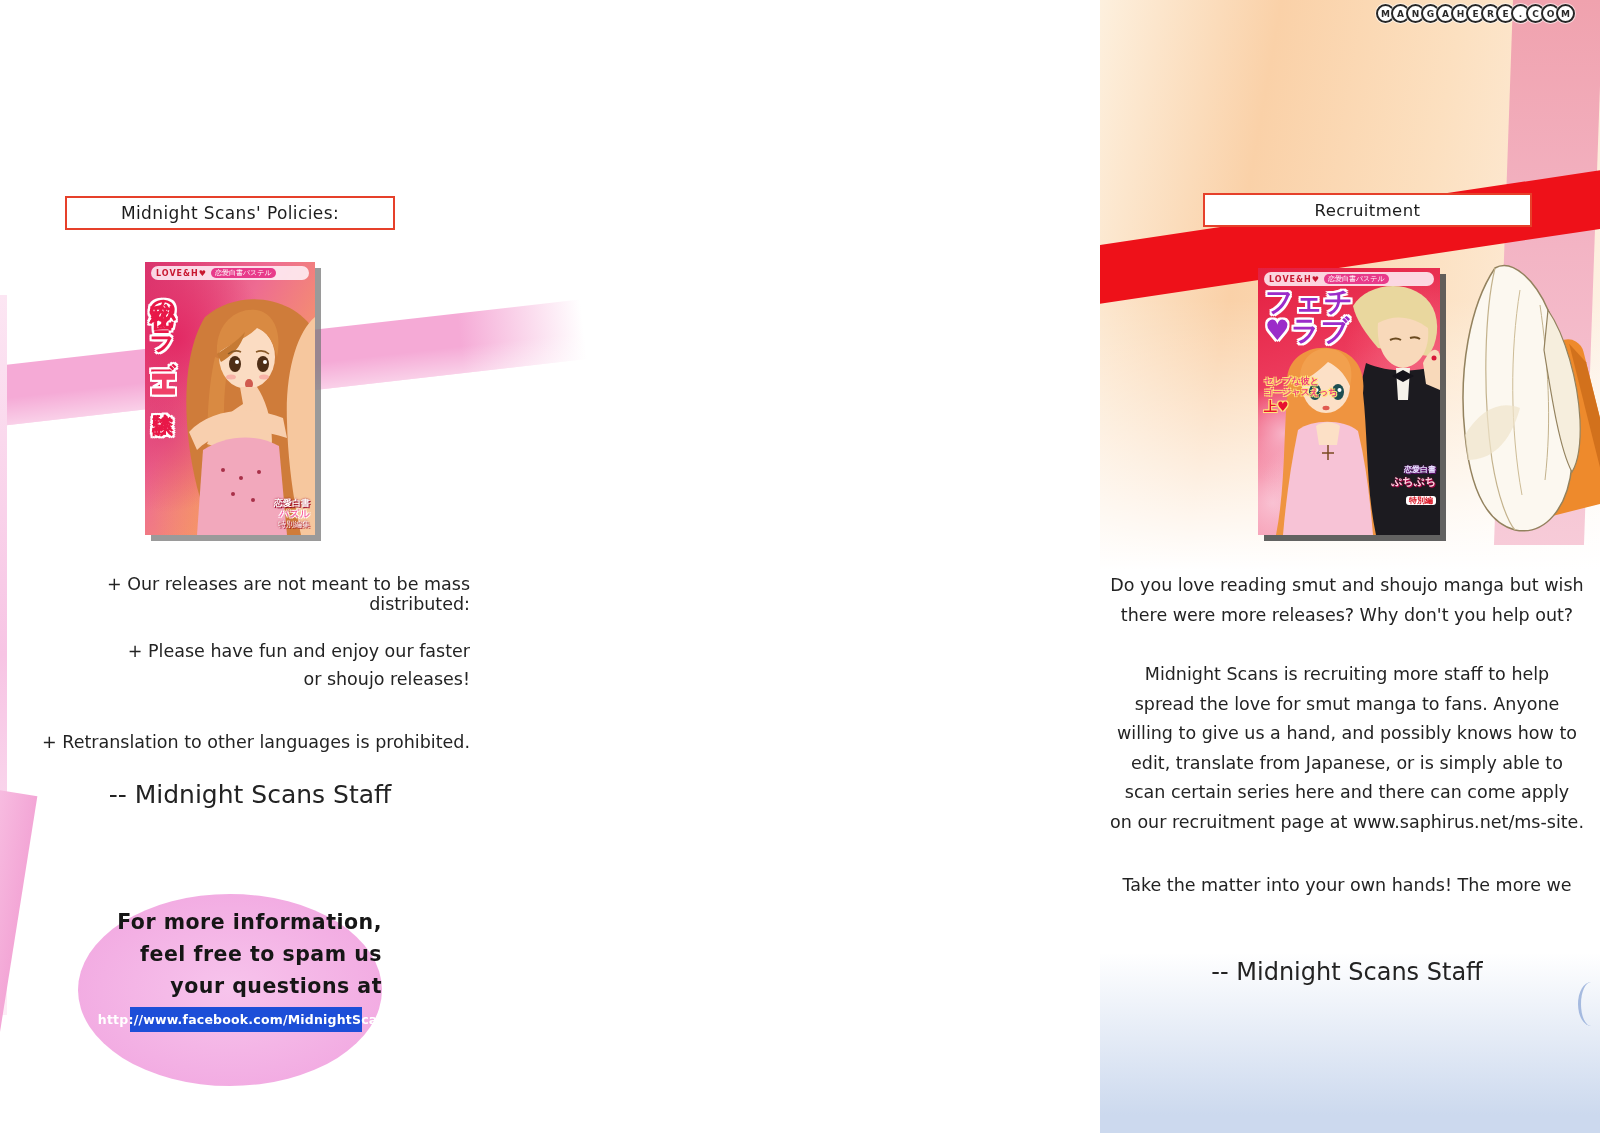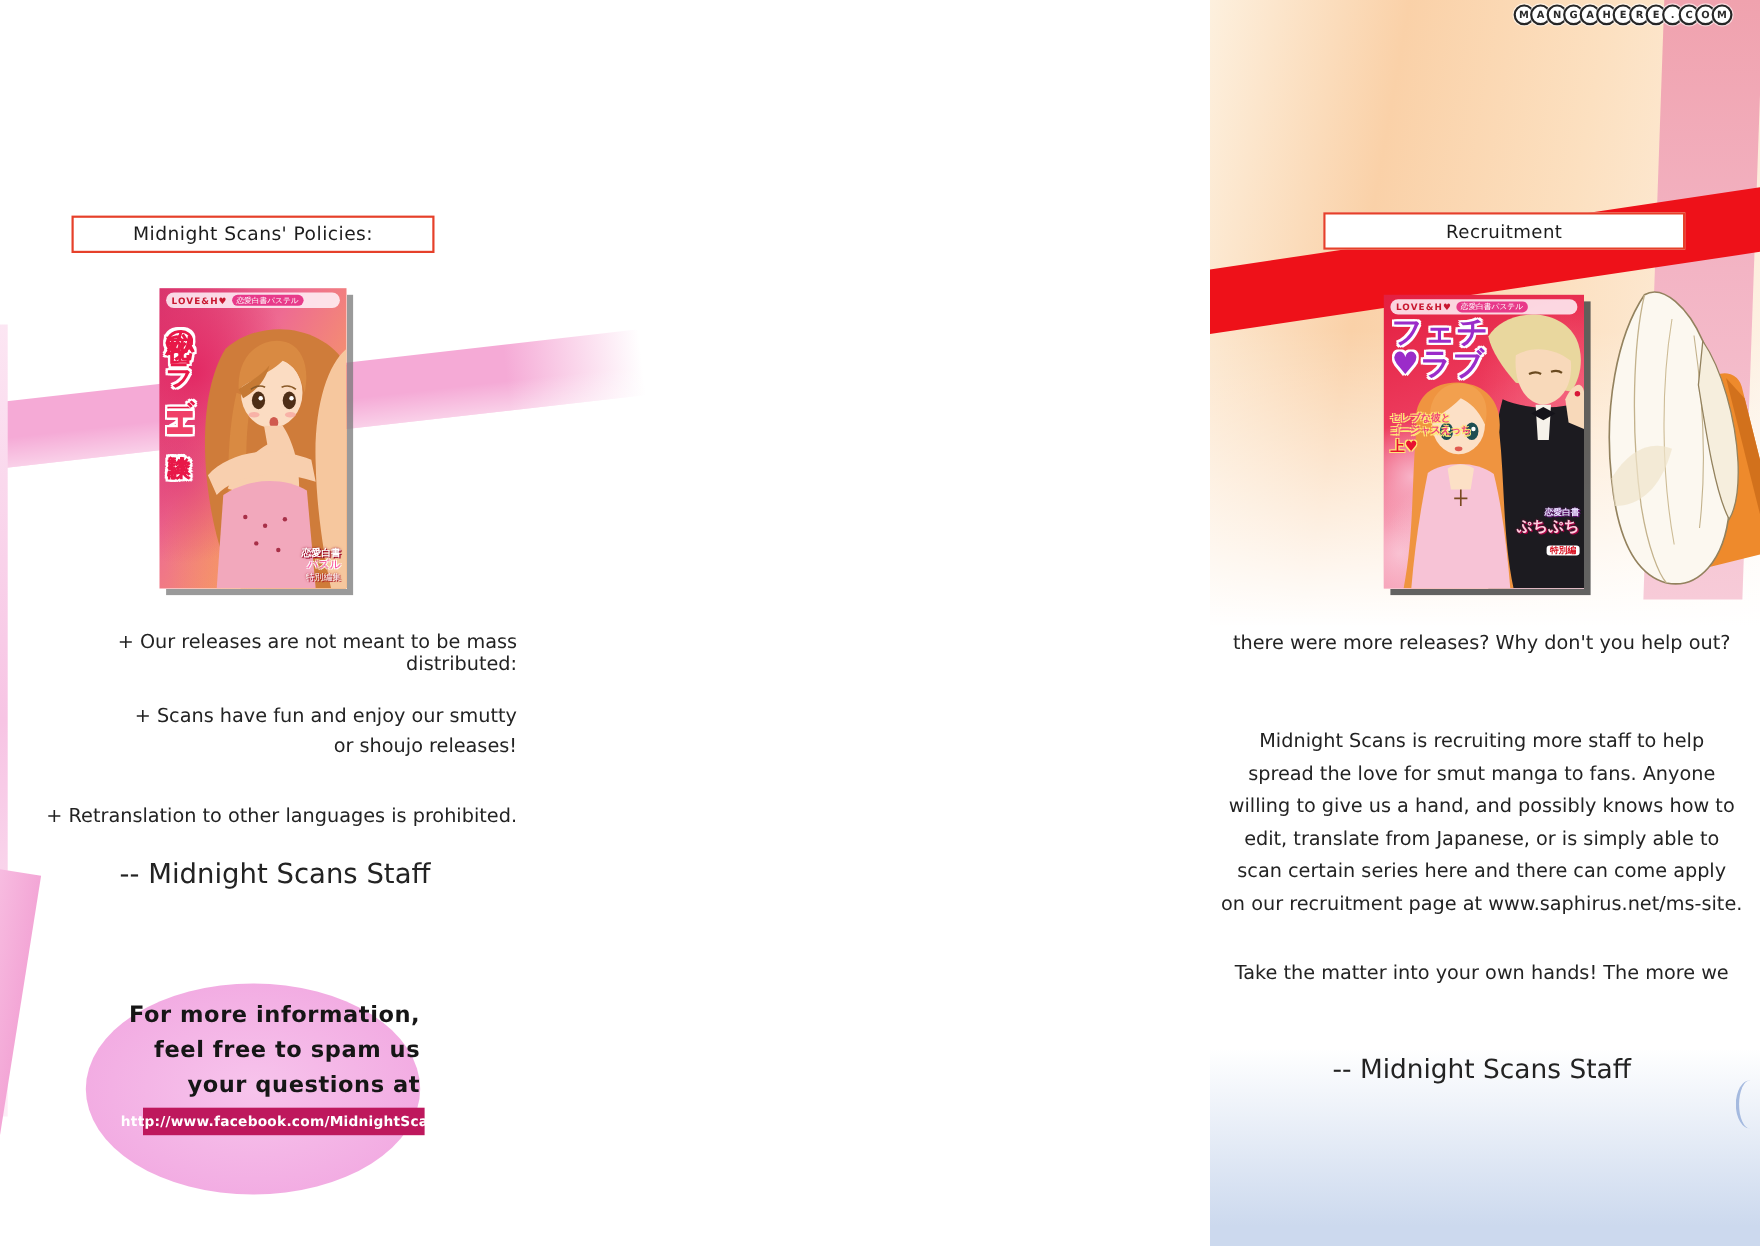--- a/index.html
+++ b/index.html
@@ -27,21 +27,21 @@
 
   .hand { color:#232323; }
   .lp-line { position:absolute; left:30px; width:440px; text-align:right; font-size:17.5px; z-index:4; }
   .lp-sig { position:absolute; left:30px; width:440px; text-align:center; font-size:25px; z-index:4; }
 
   
   #lp-bubble { position:absolute; left:78px; top:894px; width:304px; height:192px; border-radius:50%;
     background:radial-gradient(ellipse at center, #f7c4ec 0%, #f2abe2 75%); z-index:2; }
   .bubble-line { position:absolute; left:0; width:100%; text-align:right;
     font-weight:bold; font-size:20.5px; color:#161616; letter-spacing:.5px; }
-  #lp-linkbar { position:absolute; left:130px; top:1007px; width:256px; height:25px; background:#be185d;
+  #lp-linkbar { position:absolute; left:130px; top:1007px; width:232px; height:25px; background:#1d4ed8;
     display:flex; align-items:center; justify-content:center; color:#fff; font-weight:bold;
     font-size:12.5px; letter-spacing:.2px; z-index:3; }
 
   
   .cover { position:absolute; overflow:hidden; z-index:3; }
   #lp-cover { left:145px; top:262px; width:170px; height:273px;
     box-shadow:6px 6px 0 rgba(120,120,120,0.75);
     background:
       radial-gradient(circle at 18% 28%, rgba(226,36,96,.9) 0%, rgba(226,36,96,0) 38%),
       radial-gradient(circle at 12% 62%, rgba(224,62,118,.8) 0%, rgba(224,62,118,0) 36%),
@@ -90,21 +90,21 @@
     color:#9b2cc9; letter-spacing:1px;
     text-shadow:-2px -2px 0 #fff, 2px -2px 0 #fff, -2px 2px 0 #fff, 2px 2px 0 #fff, 0 2px 0 #fff, 0 -2px 0 #fff, 2px 0 0 #fff, -2px 0 0 #fff; }
   .rtitle .r1 { font-size:28px; display:block; }
   .rtitle .r2 { font-size:28px; display:block; }
   .rsub { position:absolute; left:6px; top:108px; z-index:4; line-height:1.25; font-weight:bold;
     color:#f0407c; font-size:9px;
     text-shadow:-1px -1px 0 #ffe878,1px -1px 0 #ffe878,-1px 1px 0 #ffe878,1px 1px 0 #ffe878; }
   .rsub .up { font-size:13px; color:#e81030; }
   .rp-badges { position:absolute; right:4px; bottom:28px; text-align:right; line-height:1.2; z-index:5; }
   .rp-badges .b1 { font-size:8px; font-weight:bold; color:#e8e0ff; text-shadow:0 0 2px #617, 1px 1px 0 #617; }
-  .rp-badges .b2 { font-size:14px; font-weight:bold; color:#ffd0e0; text-shadow:0 0 2px #a04, 1px 1px 0 #a04; }
+  .rp-badges .b2 { font-size:11px; font-weight:bold; color:#ffd0e0; text-shadow:0 0 2px #a04, 1px 1px 0 #a04; }
   .rp-badges .b3 { font-size:8px; font-weight:bold; color:#d81020; background:#fff; border-radius:3px; padding:0 3px; display:inline-block; margin-top:1px; }
 
   #rp-gift { position:absolute; left:340px; top:250px; width:160px; height:295px; z-index:2; }
   .rp-arc { position:absolute; left:478px; top:982px; width:26px; height:44px; z-index:1;
     border-left:3px solid #93acd9; border-radius:50% / 50%; opacity:.8; }
 
   .rp-para { position:absolute; left:8px; width:478px; text-align:center; font-size:17.5px; line-height:30px; z-index:5; }
   #rp-para2 { line-height:29.5px; }
   .rp-sig { position:absolute; left:8px; width:478px; text-align:center; font-size:24px; z-index:5; }
 
@@ -163,21 +163,21 @@
         <span class="t-main">秘密のラブ</span><span class="t-h">H</span><span class="t-sub">体験談</span>
       </div>
       <div class="lp-badges">
         <div class="b1">恋愛白書</div>
         <div class="b2">パズル</div>
         <div class="b3">特別編集</div>
       </div>
     </div>
 
     <div class="lp-line hand" style="top:574px">+ Our releases are not meant to be mass distributed:</div>
-    <div class="lp-line hand" style="top:641px">+ Scans have fun and enjoy our smutty</div>
+    <div class="lp-line hand" style="top:641px">+ Please have fun and enjoy our faster</div>
     <div class="lp-line hand" style="top:732px">+ Retranslation to other languages is prohibited.</div>
     <div class="lp-line hand" style="top:669px">or shoujo releases!</div>
     <div class="lp-sig hand" style="top:780px">-- Midnight Scans Staff</div>
 
     <div id="lp-bubble">
       <div class="bubble-line" style="top:16px">For more information,</div>
       <div class="bubble-line" style="top:48px">feel free to spam us</div>
       <div class="bubble-line" style="top:80px">your questions at</div>
     </div>
     <div id="lp-linkbar">http://www.facebook.com/MidnightScans</div>
@@ -261,20 +261,21 @@
         <div class="up">上♥</div>
       </div>
       <div class="rp-badges">
         <div class="b1">恋愛白書</div>
         <div class="b2">ぷちぷち</div>
         <div class="b3">特別編</div>
       </div>
     </div>
 
     <div class="rp-para hand" style="top:570px">
+      <div>Do you love reading smut and shoujo manga but wish</div>
       <div>there were more releases? Why don't you help out?</div>
     </div>
     <div class="rp-para hand" id="rp-para2" style="top:660px">
       <div>Midnight Scans is recruiting more staff to help</div>
       <div>spread the love for smut manga to fans. Anyone</div>
       <div>willing to give us a hand, and possibly knows how to</div>
       <div>edit, translate from Japanese, or is simply able to</div>
       <div>scan certain series here and there can come apply</div>
       <div>on our recruitment page at www.saphirus.net/ms-site.</div>
     </div>

